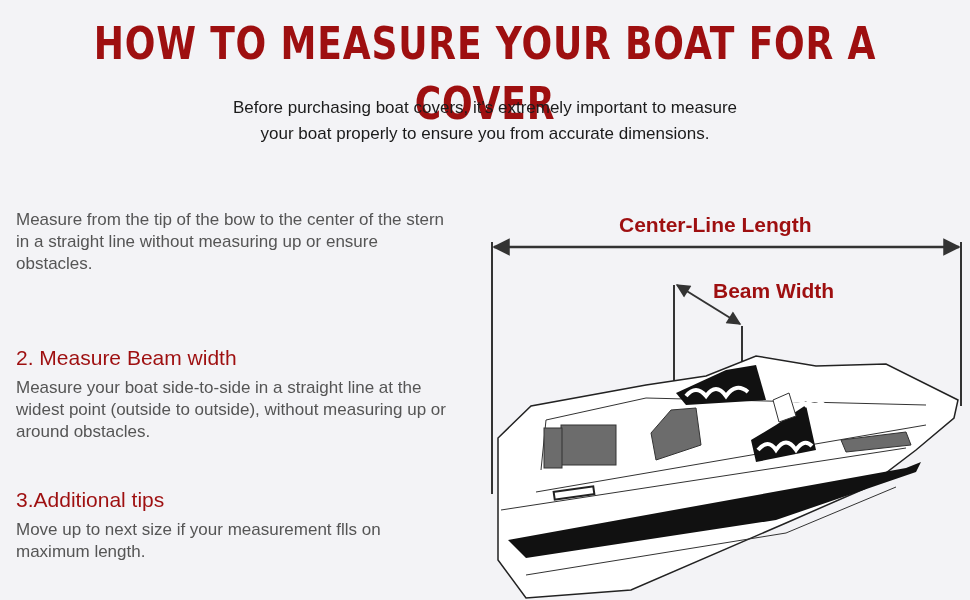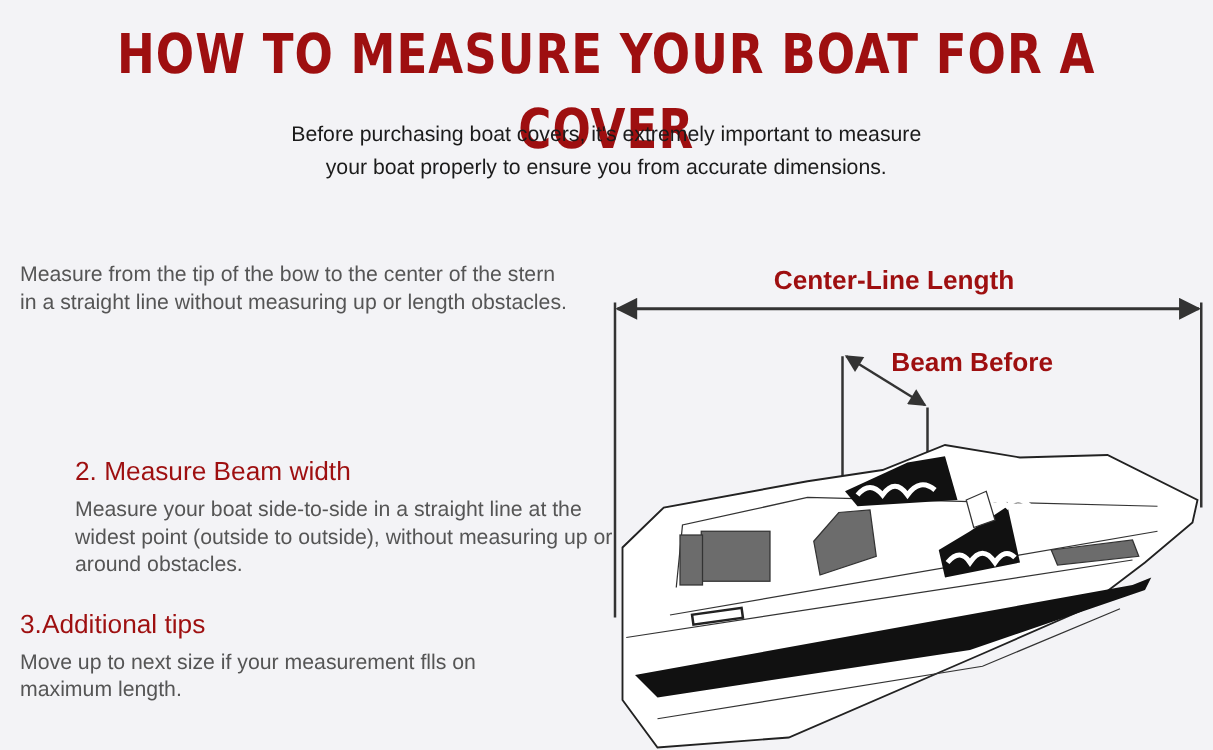--- a/index.html
+++ b/index.html
@@ -30,56 +30,56 @@
   .section { position:absolute; left:16px; width:440px; }
   .section h2 {
     margin:0; font-weight:normal;
     font-size:21px; color:#9e0f10; line-height:26px;
   }
   .section p {
     margin:6px 0 0 0;
     font-size:17px; line-height:22px; color:#555;
   }
   #s1 { top:203px; }
-  #s2 { top:365px;margin-left:44px; }
+  #s2 { top:345px; }
   #s3 { top:487px; }
   .diagram { position:absolute; left:486px; top:200px; width:500px; height:400px;font-weight:bold; }
   .label-red {
     position:absolute; color:#9e0f10; font-size:21px; white-space:nowrap;
   }
   #cl-label { left:133px; top:13px; }
   #bw-label { left:227px; top:79px; }
 </style>
 </head>
 <body>
 
 <div class="title">HOW TO MEASURE YOUR BOAT FOR A COVER</div>
 
 <div class="intro">
   <div>Before purchasing boat covers, it's extremely important to measure</div>
   <div>your boat properly to ensure you from accurate dimensions.</div>
 </div>
 
 <div class="section" id="s1">
-  <p>Measure from the tip of the bow to the center of the stern in a straight line without measuring up or length obstacles.</p>
+  <p>Measure from the tip of the bow to the center of the stern in a straight line without measuring up or ensure obstacles.</p>
 </div>
 
 <div class="section" id="s2">
   <h2>2. Measure Beam width</h2>
   <p>Measure your boat side-to-side in a straight line at the widest point (outside to outside), without measuring up or around obstacles.</p>
 </div>
 
 <div class="section" id="s3">
   <h2>3.Additional tips</h2>
   <p>Move up to next size if your measurement flls on maximum length.</p>
 </div>
 
 <div class="diagram">
   <div class="label-red" id="cl-label">Center-Line Length</div>
-  <div class="label-red" id="bw-label">Beam Before</div>
+  <div class="label-red" id="bw-label">Beam Width</div>
 
   <svg width="500" height="400" viewBox="0 0 500 400" style="position:absolute;left:0;top:0;">
     <defs>
       <marker id="arr" viewBox="0 0 10 10" refX="9" refY="5" markerWidth="9" markerHeight="7" orient="auto-start-reverse">
         <path d="M0,0 L10,5 L0,10 z" fill="#333"></path>
       </marker>
     </defs>
 
     <line x1="6" y1="42" x2="6" y2="294" stroke="#333" stroke-width="2"></line>
     <line x1="475" y1="42" x2="475" y2="206" stroke="#333" stroke-width="2"></line>

